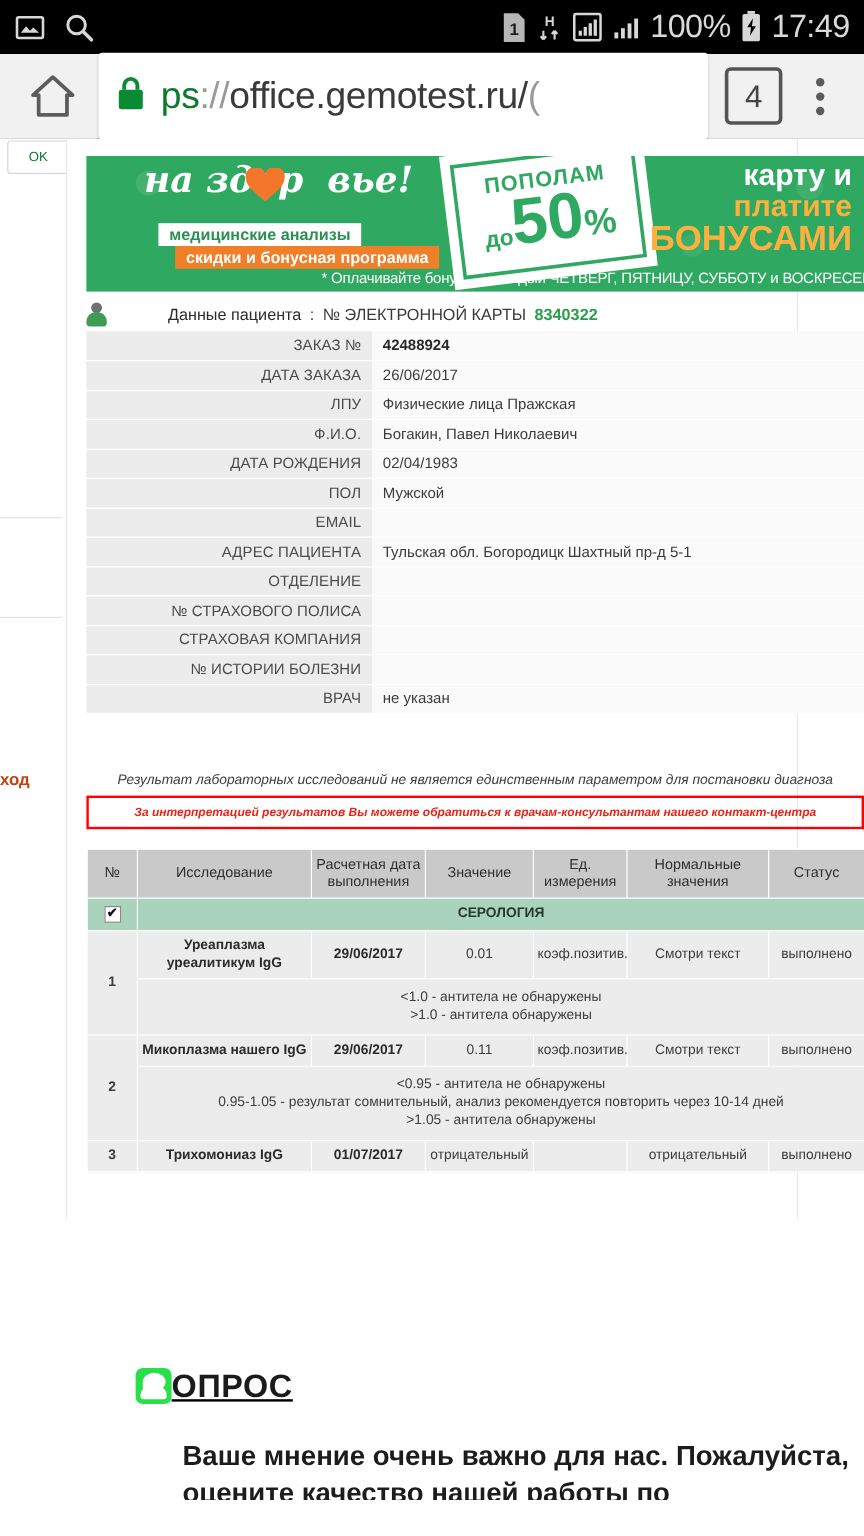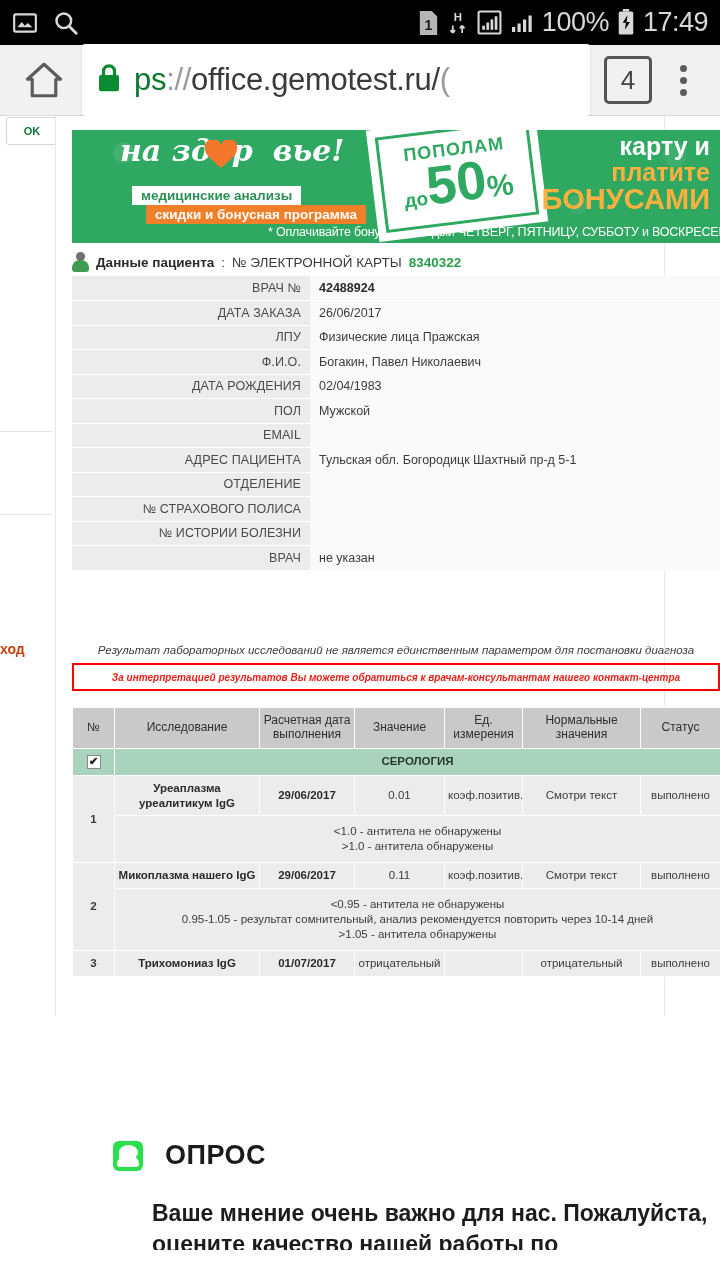--- a/index.html
+++ b/index.html
@@ -56,21 +56,21 @@
     position: relative; width: 720px; height: 1134px;
     background: #ffffff; overflow: hidden;
   }
 
   
   #left-strip { position: absolute; left: 0; top: 0; width: 72px; height: 100%; background: #fff; }
   #left-ok-btn {
     position: absolute; left: 6px; top: 1px; width: 52px; height: 28px;
     background: #fff; border: 1px solid #d6d6d6; border-radius: 3px;
     display:flex; align-items:center; justify-content:center;
-    font-size: 11px; font-weight: bold; color: #0a7a33; overflow: hidden;
+    font-size: 11px; font-weight: normal; color: #0a7a33; overflow: hidden;
   }
   #left-sep-a { position:absolute; left:0; top:315px; width: 52px; height:1px; background:#e2e2e2; }
   #left-sep-b { position:absolute; left:0; top:398px; width: 52px; height:1px; background:#e2e2e2; }
   #left-logout { position:absolute; left:0; top:525px; font-size:14px; font-weight:bold; color:#c2410c; }
 
   
   #content { position: absolute; left: 55px; top: 0; width: 665px; height: 100%; }
   #content-card {
     position: absolute; left: 0; top: 0; width: 610px; height: 900px;
     background: #fff; border-left: 1px solid #e8e8e8; border-right: 1px solid #e8e8e8;
@@ -133,21 +133,21 @@
   #banner-right .l2 { font-size: 25px; font-weight: bold; color: #fbb040; }
   #banner-right .l3 { font-size: 29px; font-weight: bold; color: #fbb040; }
 
   
   #patient-head {
     position: absolute; left: 17px; top: 136px; display: flex; align-items: center; gap: 7px;
   }
   #patient-icon { width: 17px; height: 20px; position: relative; }
   #patient-icon .head { position:absolute; left:4px; top:0; width:9px; height:9px; border-radius:50%; background:#6f6f6f; }
   #patient-icon .body { position:absolute; left:0; top:8px; width:17px; height:12px; border-radius:8px 8px 3px 3px; background:#3f9a52; }
-  #patient-head .lbl { font-size: 13.5px; font-weight: bold; color: #2b2b2b; }
+  #patient-head .lbl { font-size: 13.5px; font-weight: normal; color: #2b2b2b; margin-left: 44px; }
   #patient-head .mid { font-size: 13.5px; color: #3a3a3a; }
   #patient-head .num { font-size: 13.5px; font-weight: bold; color: #2a9d4b; }
 
   
   #info-table { position: absolute; left: 17px; top: 160px; width: 648px; border-collapse: collapse; }
   #info-table td { height: 24.5px; font-size: 12.5px; vertical-align: middle; }
   #info-table td.k {
     width: 238px; background: #ececec; text-align: right; padding-right: 9px;
     color: #4a4a4a; border-bottom: 1px solid #ffffff; letter-spacing: .1px;
   }
@@ -190,21 +190,21 @@
   #results-table td.desc { background: #ececec; padding: 8px 4px; }
   #results-table td.idx { font-weight: bold; color: #3c3c3c; }
   .chk {
     width: 14px; height: 14px; background: #fff; border: 1px solid #8a8a8a;
     display: inline-flex; align-items: center; justify-content: center;
     font-size: 11px; color: #111; line-height: 1;
   }
 
   
   #survey-head {
-    position: absolute; left: 58px; top: 1024px; display: flex; align-items: center; gap: 22px;
+    position: absolute; left: 58px; top: 1024px; display: flex;  text-decoration: underline;
   }
   #survey-icon { width: 30px; height: 30px; background: #2ae04a; border-radius: 6px; position: relative; }
   #survey-icon .bubble {
     position: absolute; left: 6px; top: 4px; width: 19px; height: 15px;
     background: #fff; border-radius: 50% 50% 50% 10%;
   }
   #survey-icon .bubble2 {
     position: absolute; left: 4px; top: 15px; width: 22px; height: 11px;
     background: #fff; border-radius: 11px 11px 4px 4px;
   }
@@ -349,21 +349,21 @@
         </span>
       <span class="lbl">Данные пациента</span>
         <span class="mid">: </span>
         <span class="mid">№ ЭЛЕКТРОННОЙ КАРТЫ</span>
       <span class="num">8340322</span>
     </div>
 
     <table id="info-table">
         <tbody>
           <tr>
-            <td class="k">ВРАЧ №</td>
+            <td class="k">ЗАКАЗ №</td>
             <td class="v">42488924</td>
           </tr>
           <tr>
             <td class="k">ДАТА ЗАКАЗА</td>
             <td class="v">26/06/2017</td>
           </tr>
           <tr>
             <td class="k">ЛПУ</td>
             <td class="v">Физические лица Пражская</td>
           </tr>
@@ -386,20 +386,24 @@
           <tr>
             <td class="k">АДРЕС ПАЦИЕНТА</td>
             <td class="v">Тульская обл. Богородицк Шахтный пр-д 5-1</td>
           </tr>
           <tr>
             <td class="k">ОТДЕЛЕНИЕ</td>
             <td class="v"></td>
           </tr>
           <tr>
             <td class="k">№ СТРАХОВОГО ПОЛИСА</td>
+            <td class="v"></td>
+          </tr>
+          <tr>
+            <td class="k">СТРАХОВАЯ КОМПАНИЯ</td>
             <td class="v"></td>
           </tr>
           <tr>
             <td class="k">№ ИСТОРИИ БОЛЕЗНИ</td>
             <td class="v"></td>
           </tr>
           <tr>
             <td class="k">ВРАЧ</td>
             <td class="v">не указан</td>
           </tr>

